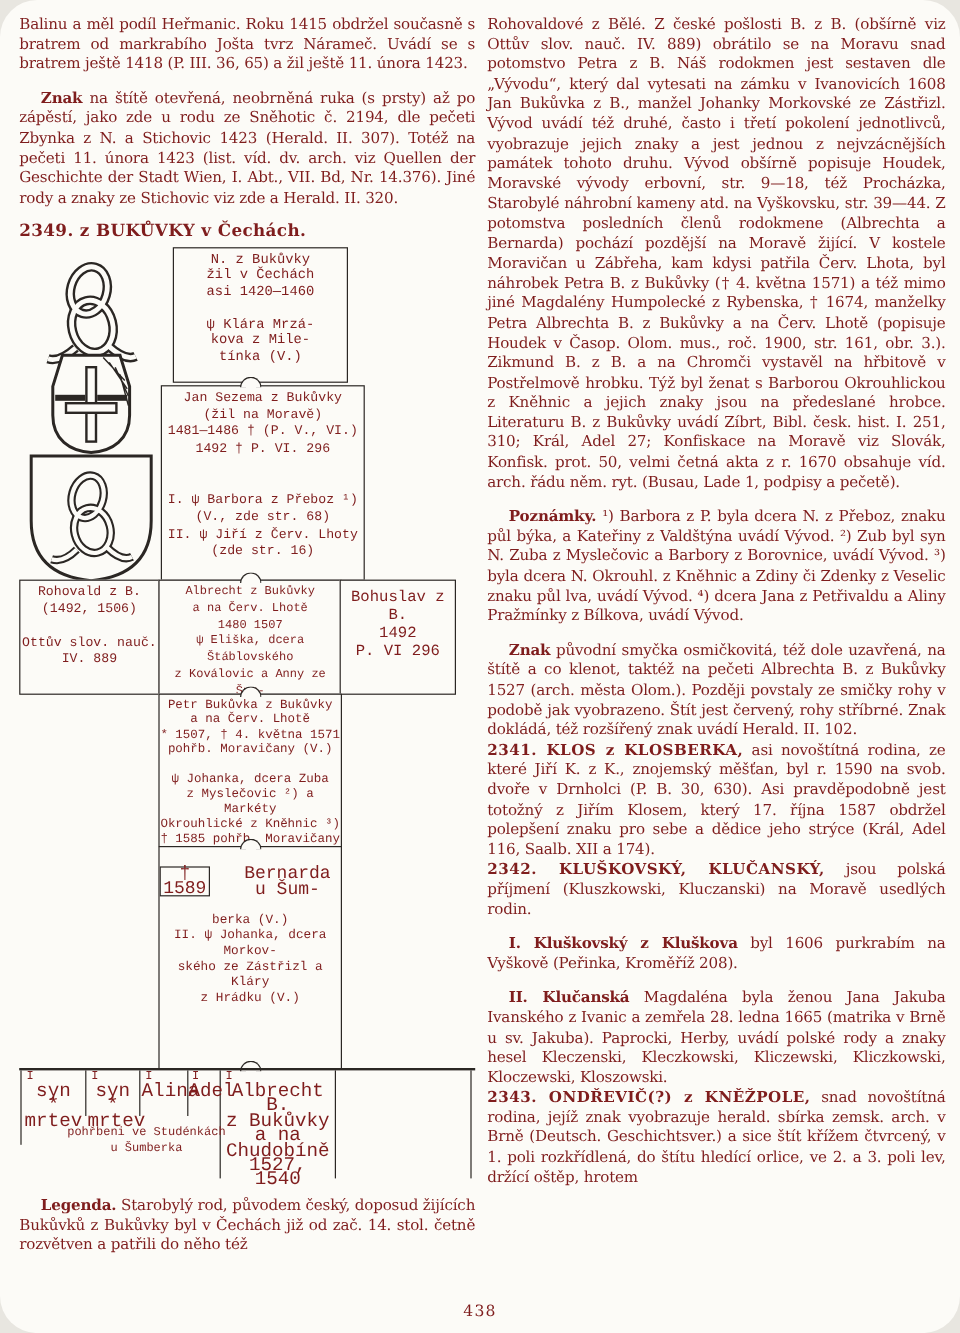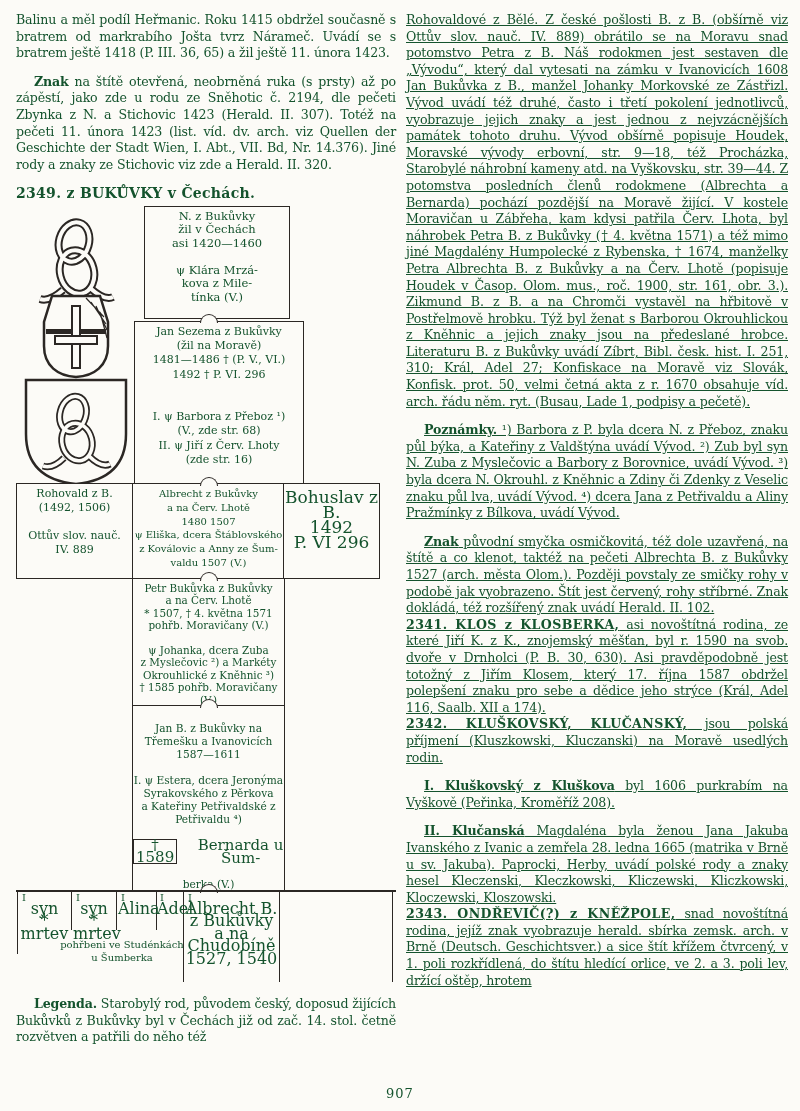--- a/index.html
+++ b/index.html
@@ -1,35 +1,36 @@
 <!DOCTYPE html>
 <html><head>
 <meta charset="utf-8">
 <style>
   html,body{margin:0;padding:0;}
   body{width:800px;height:1111px;background:#e8e6e0;}
   .page{
     position:relative;width:800px;height:1111px;overflow:hidden;
-    background:#fcfbf7;color:#14532d;
+    background:#fcfbf7;color:#7f1d1d;
     font-family:"DejaVu Serif", serif;
+    border-radius:31px;
   }
   .col{position:absolute;top:12px;}
   .col-left{left:16px;width:380px;}
-  .col-right{left:406px;width:382px;text-decoration:underline;}
+  .col-right{left:406px;width:382px;}
   p{margin:0;text-align:justify;font-size:12.6px;line-height:16.6px;
     letter-spacing:-0.15px;}
   p.sp{margin-top:12px;}
   p.sp-big{}
   .indent{text-indent:18px;}
   b.lead{font-weight:bold;margin-top:18px;}
   .entry-lead{font-weight:bold;letter-spacing:0.4px;}
   .heading{font-weight:bold;font-size:14px;letter-spacing:0.3px;
     margin:12px 0 4px 0;text-align:left;text-indent:0;}
   
-  .tree{position:relative;width:380px;height:780px;margin-top:2px;}
+  .tree{position:relative;width:380px;height:780px;margin-top:2px;font-family:Liberation Mono, monospace;}
   .tbox{position:absolute;border:1.5px solid #2b2724;background:#fcfbf7;
     text-align:center;white-space:pre-line;box-sizing:border-box;
     padding-top:3px;overflow:hidden;}
   .arc{position:absolute;width:18px;height:9px;background:#fcfbf7;
     border:1.5px solid #2b2724;border-bottom:none;
     border-radius:9px 9px 0 0;box-sizing:border-box;}
   .frow{position:absolute;left:0;top:684px;width:380px;height:94px;
     border-top:2.5px solid #2b2724;box-sizing:border-box;}
   .fcol{position:absolute;top:0;}
   .rn{text-align:left;font-size:10px;line-height:11px;padding-left:3px;}
@@ -120,43 +121,35 @@
 Ottův slov. nauč.
 IV. 889</div>
 
       <div class="tbox" style="left:116px;top:277px;width:153px;height:96px;font-size:10px;line-height:13.8px;">Albrecht z Bukůvky
 a na Červ. Lhotě
 1480   1507
 ψ Eliška, dcera Štáblovského
 z Koválovic a Anny ze Šum-
 valdu 1507 (V.)</div>
 
-      <div class="tbox" style="left:267px;top:277px;width:97px;height:96px;font-size:17px;line-height:15px;padding-top:6px;">Bohuslav z B.
+      <div class="tbox" style="left:267px;top:277px;width:97px;height:96px;font-size:13px;line-height:15px;padding-top:6px;">Bohuslav z B.
 1492
 P. VI 296</div>
 
       <div class="tbox" style="left:116px;top:372px;width:153px;height:128px;font-size:10.4px;line-height:12.4px;">Petr Bukůvka z Bukůvky
 a na Červ. Lhotě
 * 1507, † 4. května 1571
 pohřb. Moravičany (V.)
 
 ψ Johanka, dcera Zuba
 z Myslečovic ²) a Markéty
 Okrouhlické z Kněhnic ³)
 † 1585 pohřb. Moravičany (V.)</div>
 
       <div class="tbox" style="left:116px;top:499px;width:153px;height:186px;font-size:10.6px;line-height:13px;">
-        <div style="white-space:pre-line;">Jan B. z Bukůvky na
-Třemešku a Ivanovicích
-1587—1611
-
-I. ψ Estera, dcera Jeronýma
-Syrakovského z Pěrkova
-a Kateřiny Petřivaldské z
-Petřivaldu ⁴)</div>
         <div class="janline"><span class="boxed">† 1589</span><span>Bernarda u Šum-</span></div>
         <div style="white-space:pre-line;">berka (V.)
 II. ψ Johanka, dcera Morkov-
 ského ze Zástřizl a Kláry
 z Hrádku (V.)</div>
       </div>
 
       <div class="arc" style="left:184px;top:108px;"></div>
       <div class="arc" style="left:184px;top:271px;"></div>
       <div class="arc" style="left:184px;top:366px;"></div>
@@ -219,14 +212,14 @@
 
     <p class="sp-big"><span class="entry-lead">2342. KLUŠKOVSKÝ, KLUČANSKÝ,</span><span> jsou polská příjmení (Kluszkowski, Kluczanski) na Moravě usedlých rodin.</span></p>
 
     <p class="indent sp"><b class="lead">I. Kluškovský z Kluškova</b><span> byl 1606 purkrabím na Vyškově (Peřinka, Kroměříž 208).</span></p>
 
     <p class="indent sp"><b class="lead">II. Klučanská</b><span> Magdaléna byla ženou Jana Jakuba Ivanského z Ivanic a zemřela 28. ledna 1665 (matrika v Brně u sv. Jakuba). Paprocki, Herby, uvádí polské rody a znaky hesel Kleczenski, Kleczkowski, Kliczewski, Kliczkowski, Kloczewski, Kloszowski.</span></p>
 
     <p class="sp-big"><span class="entry-lead">2343. ONDŘEVIČ(?) z KNĚŽPOLE,</span><span> snad novoštítná rodina, jejíž znak vyobrazuje herald. sbírka zemsk. arch. v Brně (Deutsch. Geschichtsver.) a sice štít křížem čtvrcený, v 1. poli rozkřídlená, do štítu hledící orlice, ve 2. a 3. poli lev, držící oštěp, hrotem</span></p>
   </div>
 
-  <div class="pgnum">907</div>
+  <div class="pgnum">438</div>
 </div>
 
 </body></html>

